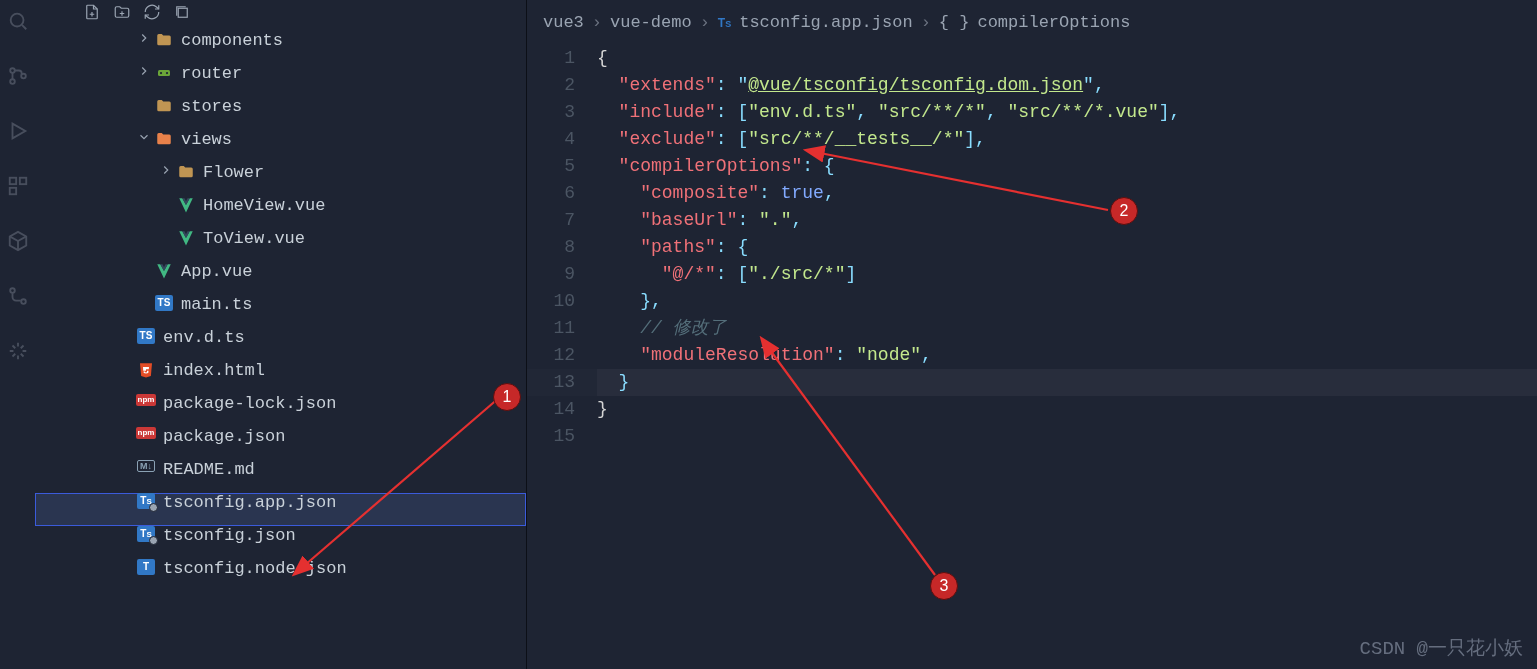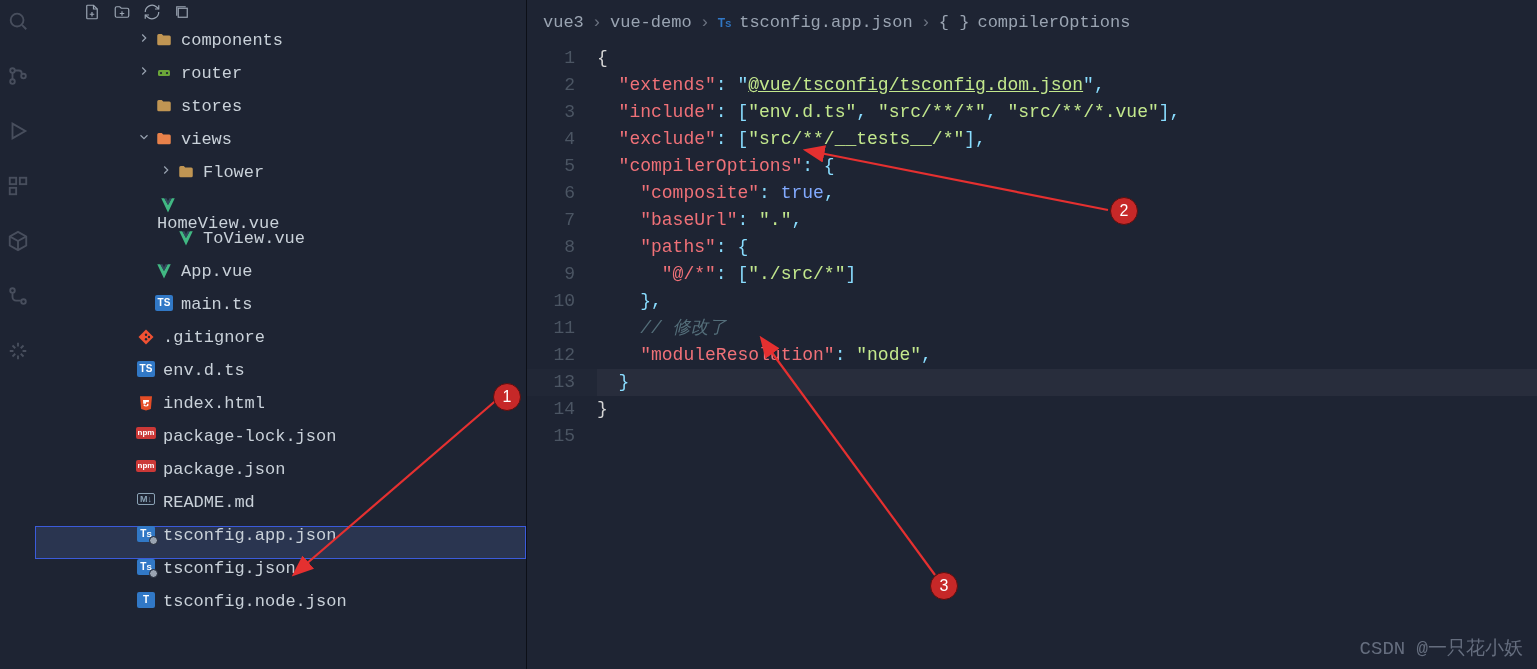--- a/index.html
+++ b/index.html
@@ -245,21 +245,21 @@
               <polyline points="9 6 15 12 9 18"></polyline>
             </svg>
           </span>
           <span class="icon">
             <svg width="18" height="18" viewBox="0 0 24 24" fill="#c09553">
               <path d="M3 6a2 2 0 0 1 2-2h4l2 2h8a2 2 0 0 1 2 2v9a2 2 0 0 1-2 2H5a2 2 0 0 1-2-2z"></path>
             </svg>
           </span>
           <span>Flower</span>
         </div>
-        <div class="tree-row" style="padding-left: 122px; flex-direction: column;">
+        <div class="tree-row" style="padding-left: 122px;">
           <span class="chev"></span>
           <span class="icon">
             <svg width="18" height="18" viewBox="0 0 24 24">
               <path fill="#41b883" d="M3 3h4l5 9 5-9h4L12 22z"></path>
               <path fill="#34495e" d="M7 3h3l2 4 2-4h3l-5 9z"></path>
             </svg>
           </span>
           <span>HomeView.vue</span>
         </div>
         <div class="tree-row" style="padding-left: 122px;">
@@ -281,32 +281,20 @@
             </svg>
           </span>
           <span>App.vue</span>
         </div>
         <div class="tree-row" style="padding-left: 100px;">
           <span class="chev"></span>
           <span class="icon">
             <span style="display:inline-block;width:18px;height:16px;background:#3178c6;color:#fff;font:700 10px Arial;text-align:center;line-height:16px;border-radius:2px;">TS</span>
           </span>
           <span>main.ts</span>
-        </div>
-        <div class="tree-row" style="padding-left: 82px;">
-          <span class="chev"></span>
-          <span class="icon">
-            <svg width="18" height="18" viewBox="0 0 24 24" fill="#f05133">
-              <path d="M12 2 22 12 12 22 2 12z"></path>
-              <circle cx="12" cy="9" r="1.6" fill="#1e2433"></circle>
-              <circle cx="12" cy="15" r="1.6" fill="#1e2433"></circle>
-              <circle cx="16" cy="12" r="1.6" fill="#1e2433"></circle>
-            </svg>
-          </span>
-          <span>.gitignore</span>
         </div>
         <div class="tree-row" style="padding-left: 82px;">
           <span class="chev"></span>
           <span class="icon">
             <span style="display:inline-block;width:18px;height:16px;background:#3178c6;color:#fff;font:700 10px Arial;text-align:center;line-height:16px;border-radius:2px;">TS</span>
           </span>
           <span>env.d.ts</span>
         </div>
         <div class="tree-row" style="padding-left: 82px;">
           <span class="chev"></span>

